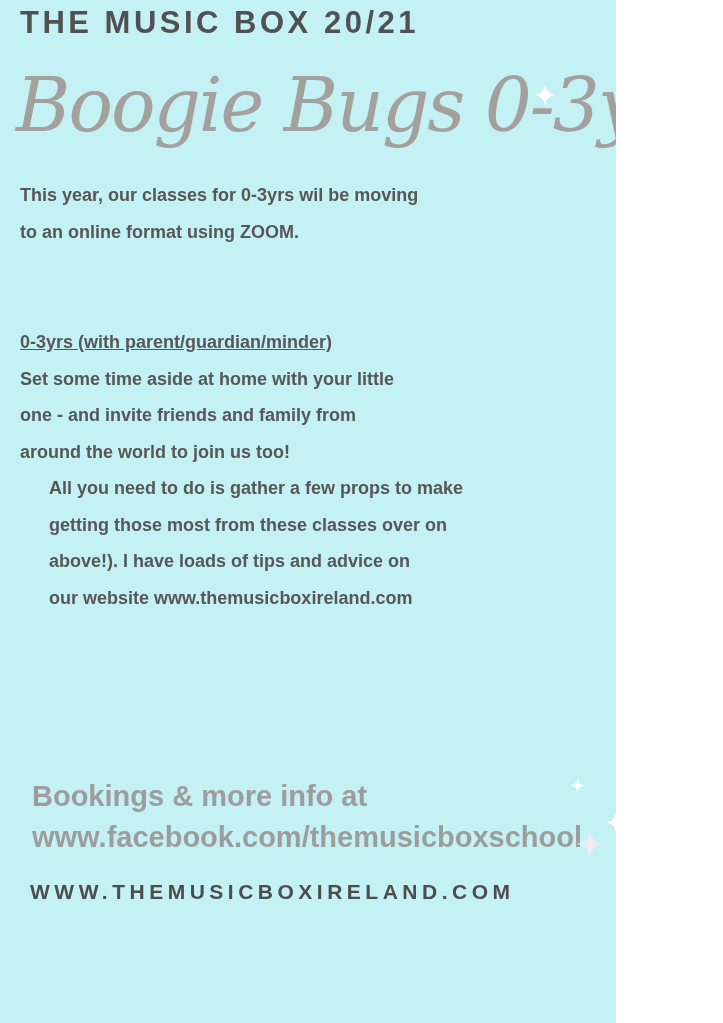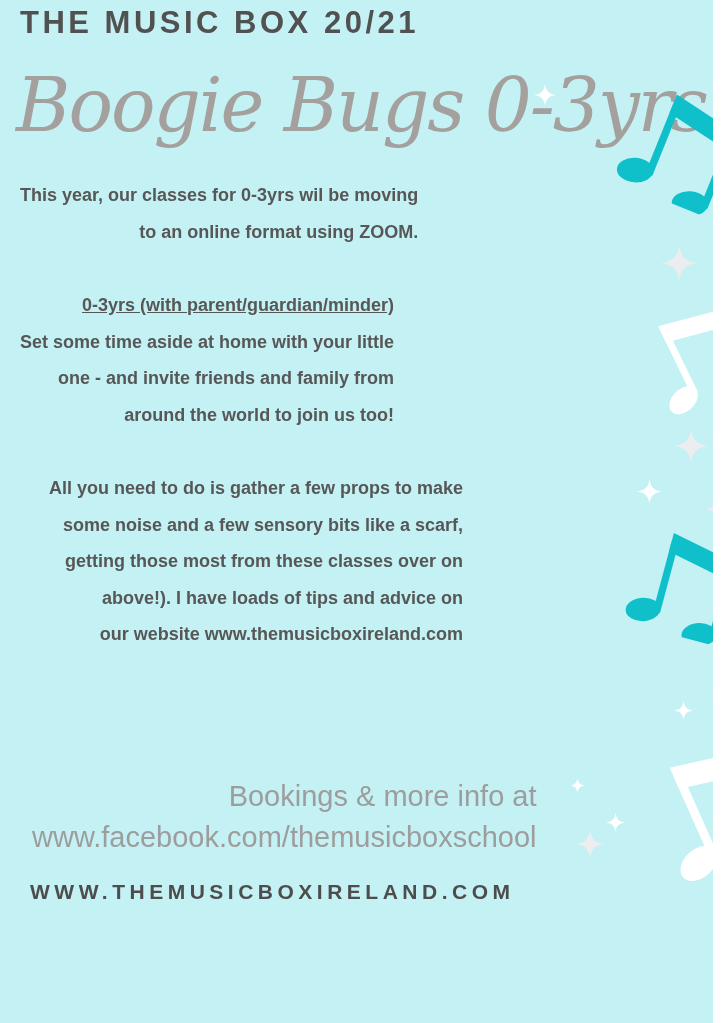--- a/index.html
+++ b/index.html
@@ -1,23 +1,22 @@
 <!DOCTYPE html>
 <html><head>
 <meta charset="utf-8">
 <style>
   html,body { margin:0; padding:0; }
   .poster {
     position: relative;
-    width: 713px;
+    width: 616px;
     height: 1023px;
     background: #c4f1f4;
     overflow: hidden;
     font-family: "Liberation Sans", sans-serif;
-    text-align: right;
   }
   .title {
     position: absolute;
     left: 20px;
     top: 5px;
     font-size: 31px;
     font-weight: bold;
     letter-spacing: 3.5px;
     color: #515151;
     white-space: nowrap;
@@ -40,27 +39,27 @@
     left: 20px;
     color: #575757;
     font-weight: bold;
     font-size: 18px;
     line-height: 36.5px;
     white-space: nowrap;
   }
   #intro    { top: 177px; }
   #section1 { top: 287px; }
   #section2 { top: 470px; margin-left: 29px; }
-  .underlined { text-decoration: underline; }
+  .underlined { text-decoration: underline; margin-top: 37px; }
   .bookings {
     position: absolute;
     left: 32px;
     top: 776px;
     color: #9d9d9d;
-    font-weight: normal;
+    font-weight: bold;
     font-size: 29px;
     line-height: 41px;
     white-space: nowrap;
   }
   .footer {
     position: absolute;
     left: 30px;
     top: 871px;
     color: #4d4d4d;
     font-weight: bold;
@@ -106,21 +105,20 @@
 
   <div class="body-text" id="section1">
     <div class="underlined">0-3yrs (with parent/guardian/minder)</div>
     <div>Set some time aside at home with your little</div>
     <div>one - and invite friends and family from</div>
     <div>around the world to join us too!</div>
   </div>
 
   <div class="body-text" id="section2">
     <div>All you need to do is gather a few props to make</div>
-    <div>some noise and a few sensory bits like a scarf,</div>
     <div>getting those most from these classes over on</div>
     <div>above!).  I have loads of tips and advice on</div>
     <div>our website www.themusicboxireland.com</div>
   </div>
 
   <div class="bookings">
     <div>Bookings &amp; more info at</div>
     <div>www.facebook.com/themusicboxschool</div>
   </div>
 

